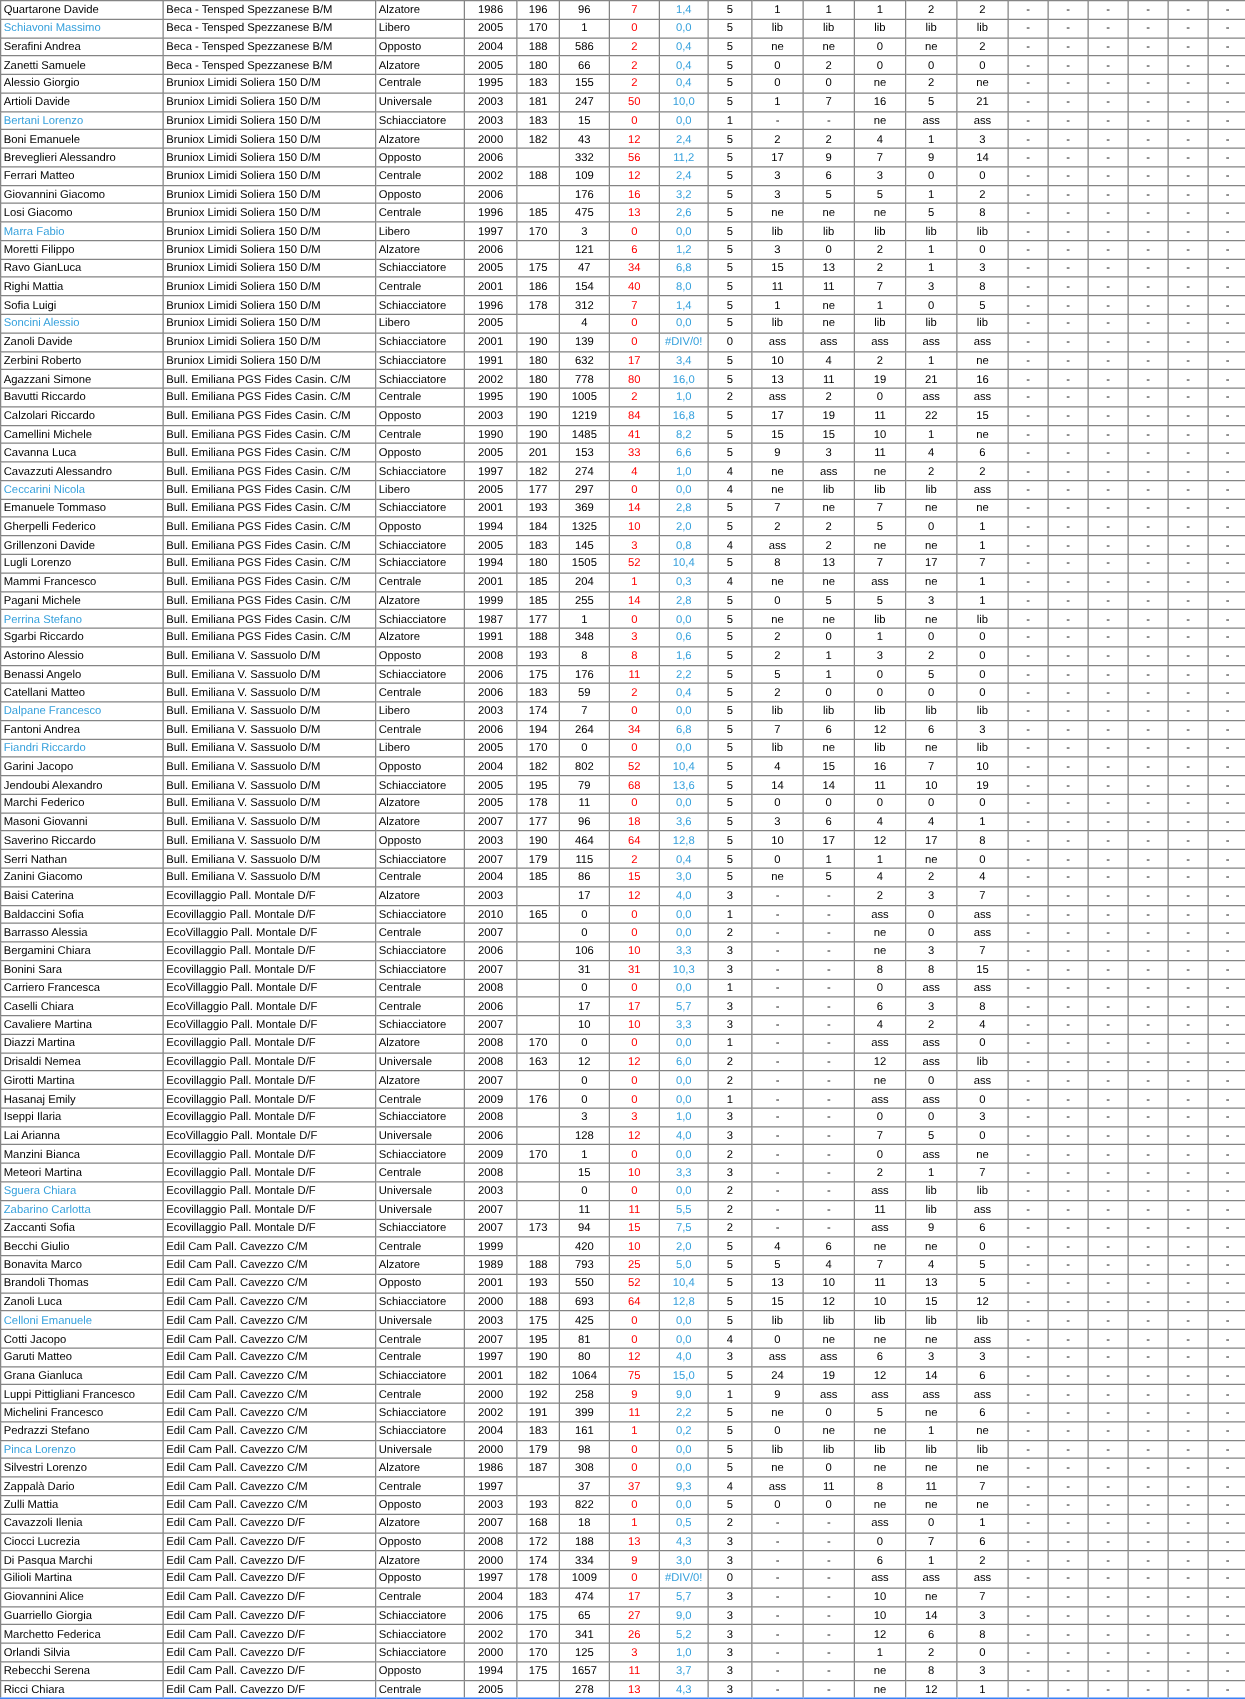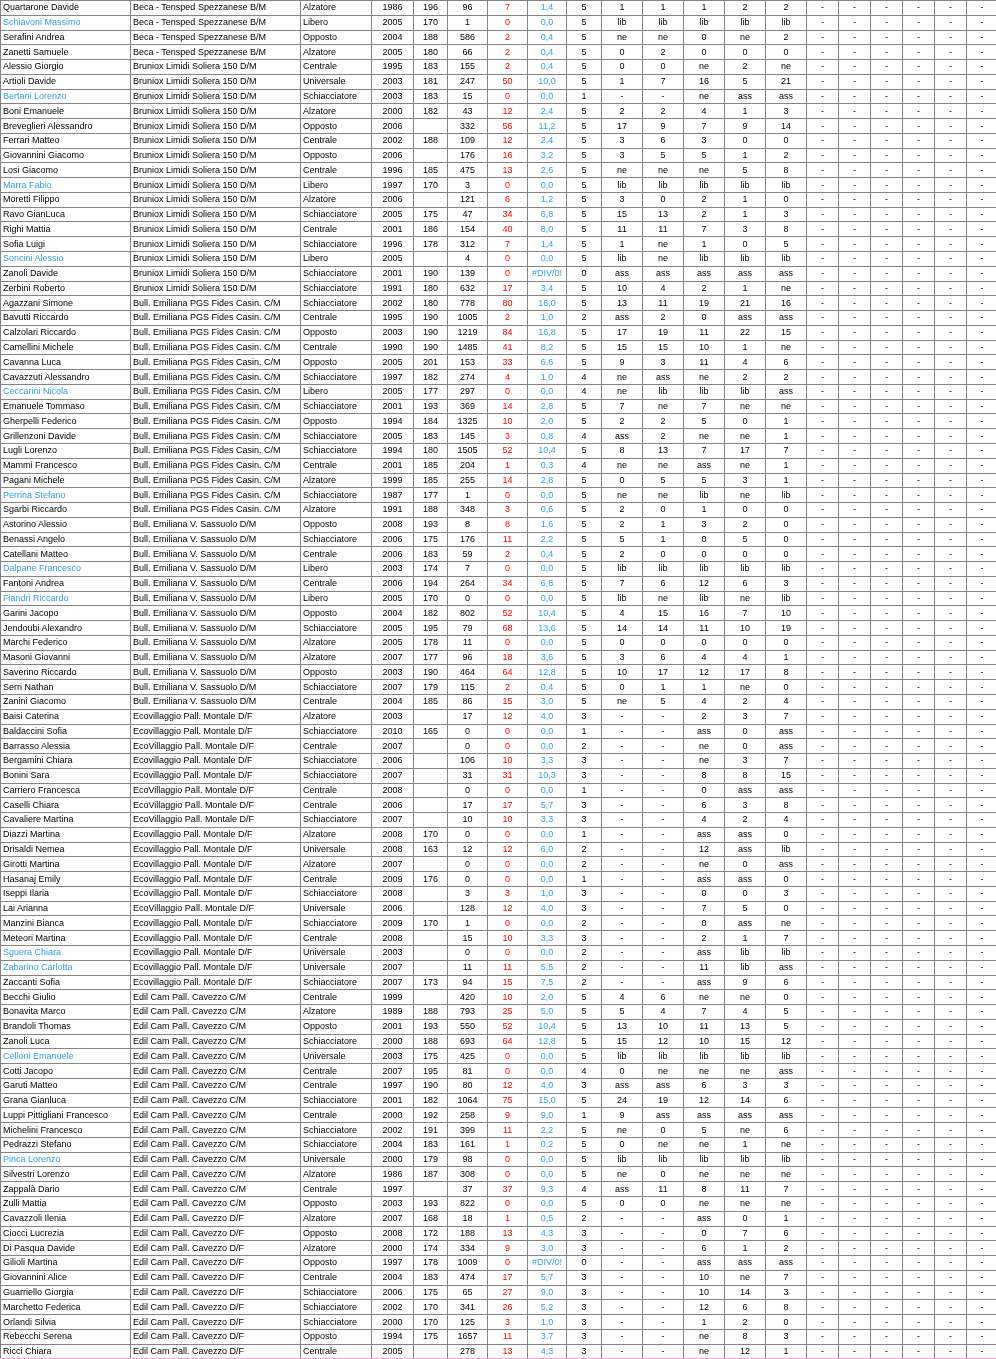--- a/index.html
+++ b/index.html
@@ -14,21 +14,21 @@
     color:#000;
     overflow:hidden;
     white-space:nowrap;
     text-align:center;
     vertical-align:middle;
   }
   td.l{text-align:left;}
   td.red{color:#ff0000;}
   td.blu{color:#35a0dc;}
   td.name.link{color:#35a0dc;}
-  tr:last-child td{border-bottom:2px solid #f9a8d4;}
+  tr:last-child td{border-bottom:2px solid #3b82f6;}
 </style>
 </head>
 <body>
 
 <table>
   <colgroup>
     <col style="width:130px">
       <col style="width:170px">
       <col style="width:71px">
     <col style="width:42px">
@@ -1892,21 +1892,21 @@
         <td>7</td>
         <td>6</td>
         <td>-</td>
         <td>-</td>
         <td>-</td>
         <td>-</td>
         <td>-</td>
         <td>-</td>
       </tr>
       <tr>
-        <td class="l name">Di Pasqua Davide</td>
+        <td class="l name">Di Pasqua Marchi</td>
         <td class="l">Edil Cam Pall. Cavezzo D/F</td>
         <td class="l">Alzatore</td>
         <td>2000</td>
         <td>174</td>
         <td>334</td>
         <td class="red">9</td>
         <td class="blu">3,0</td>
         <td>3</td>
         <td>-</td>
         <td>-</td>

